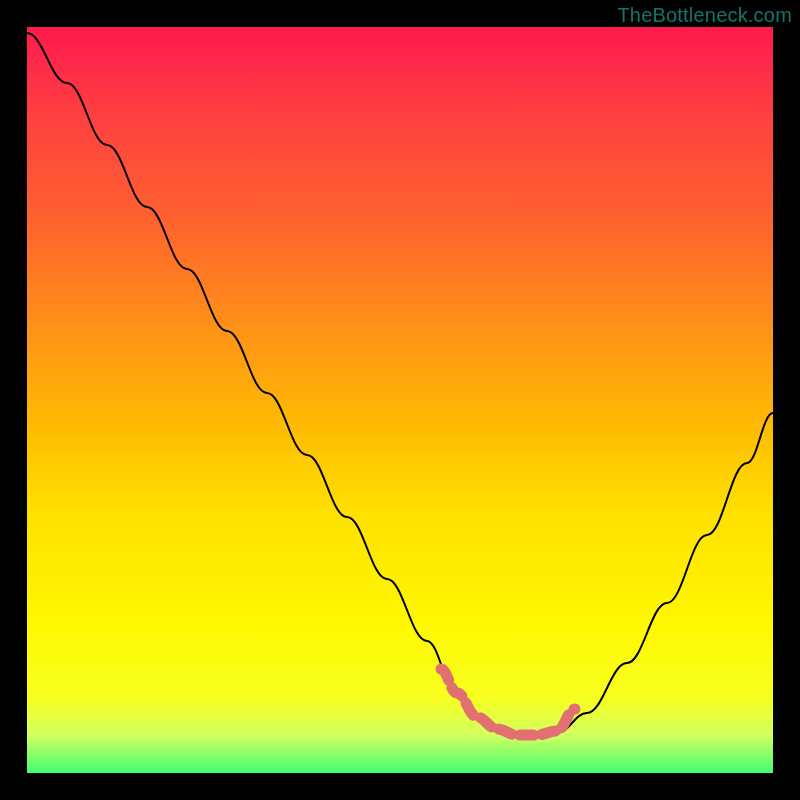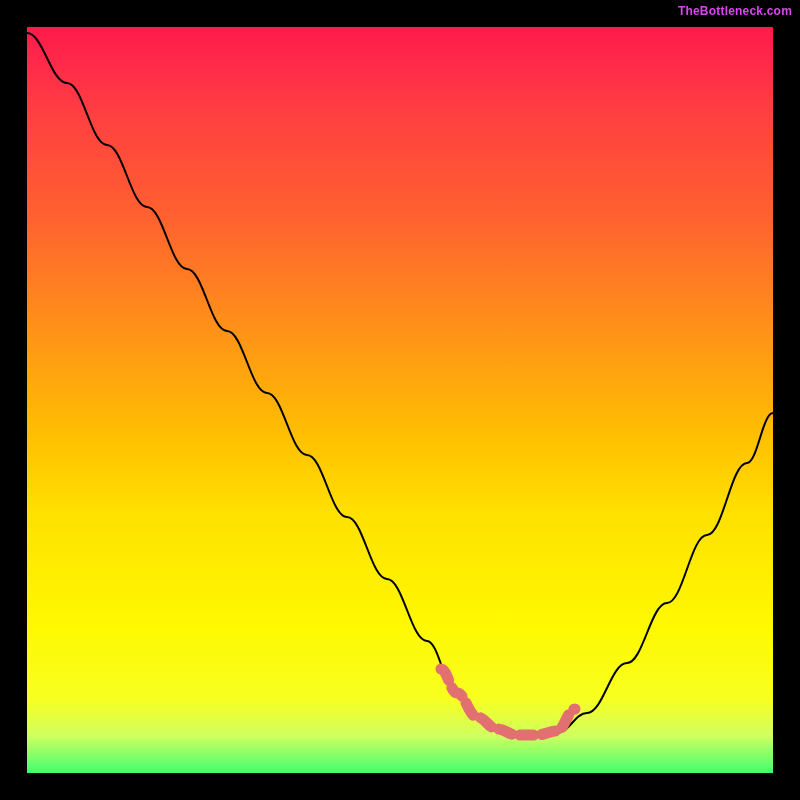--- a/index.html
+++ b/index.html
@@ -32,23 +32,23 @@
       #fff800 80%,
       #f8ff20 90%,
       #d0ff60 95%,
       #40ff70 100%
     );
   }
   .watermark {
     position: absolute;
     top: 4px;
     right: 8px;
-    color: #d946ef;
-    font-size: 12px;
-    font-weight: 700;
+    color: #0f766e;
+    font-size: 20px;
+    font-weight: 400;
     letter-spacing: 0.2px;
   }
   svg.curve {
     position: absolute;
     inset: 0;
     width: 100%;
     height: 100%;
     overflow: visible;
   }
 </style>

